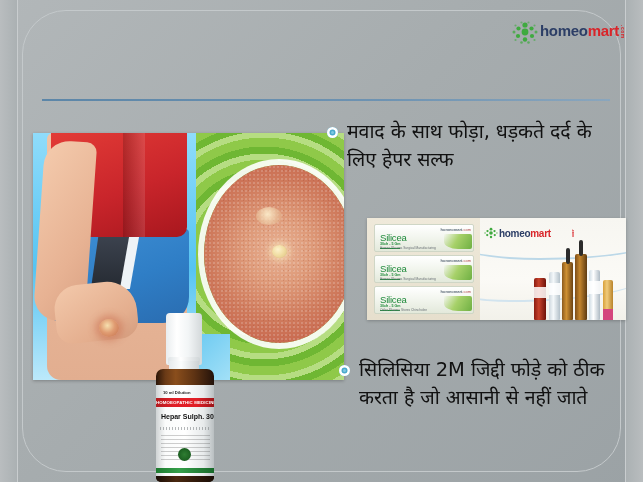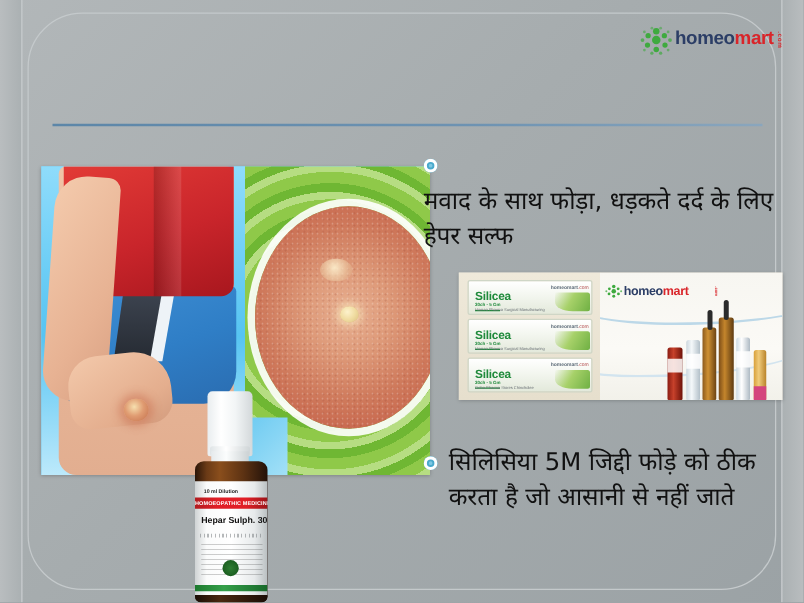--- a/index.html
+++ b/index.html
@@ -318,21 +318,21 @@
   .sil-tube:nth-of-type(3) { top: 68px; }
   .sil-brandrow {
     position: absolute; left: 4px; top: 1px; right: 2px; height: 7px;
     font-size: 4px; color: #8a9096; text-align: right; line-height: 7px;
     white-space: nowrap;
   }
   .sil-brandrow b { color: #5d6b78; }
   .sil-brandrow i { color: #b2484a; font-style: normal; }
   .sil-name {
     position: absolute; left: 5px; top: 7px;
-    font-size: 9.5px; font-weight: bold; color: #1f8a3b; line-height: 11px;
+    font-size: 9.5px; font-weight: normal; color: #1f8a3b; line-height: 11px;
     letter-spacing: -.2px;
   }
   .sil-sub {
     position: absolute; left: 5px; top: 17px;
     font-size: 3.6px; font-weight: bold; color: #1f8a3b; line-height: 5px;
     border-bottom: 1px solid #1f8a3b; padding-bottom: .5px;
   }
   .sil-fine {
     position: absolute; left: 5px; bottom: 1px; right: 22px;
     font-size: 3.2px; color: #6a7076; line-height: 4px; white-space: nowrap;
@@ -382,21 +382,21 @@
   .m1 { left: 0;  width: 12px; height: 42px; background: linear-gradient(90deg,#8a1c12,#c7412b 40%,#6e1209); }
   .m2 { left: 15px; width: 11px; height: 48px; background: linear-gradient(90deg,#cdd7de,#f4f8fa 40%,#b3c0c9); }
   .m3 { left: 28px; width: 11px; height: 58px; background: linear-gradient(90deg,#8c5a1c,#cf9133 40%,#6c4313); }
   .m4 { left: 41px; width: 12px; height: 66px; background: linear-gradient(90deg,#7d4d17,#c4852c 40%,#5e3b11); }
   .m5 { left: 55px; width: 11px; height: 50px; background: linear-gradient(90deg,#cddbe4,#ffffff 40%,#aebac4); }
   .m6 { left: 69px; width: 10px; height: 40px; background: linear-gradient(90deg,#d8a03a,#f0cb7a 40%,#b9832a); }
   .m6 .pinkcap { position: absolute; left: 0; right: 0; bottom: 0; height: 28%; background: #d4457d; }
 
   
   .bullet-block { position: absolute; display: flex; gap: 9px; }
-  #bullet-1 { left: 339px; top: 118px; width: 292px; flex-direction: column; }
+  #bullet-1 { left: 327px; top: 118px; width: 292px; }
   #bullet-2 { left: 339px; top: 356px; width: 292px; }
   .bullet-dot {
     flex: 0 0 auto;
     margin-top: 9px;
     width: 11px; height: 11px;
     border-radius: 50%;
     background: #7ec8e3;
     box-shadow: inset 0 0 0 2.5px #ffffff, inset 0 0 0 4px #49a9cc;
   }
   .bullet-text {
@@ -559,16 +559,16 @@
     </div>
   </div>
 
   <div class="bullet-block" id="bullet-1">
     <span class="bullet-dot"></span>
     <span class="bullet-text">मवाद के साथ फोड़ा, धड़कते दर्द के लिए हेपर सल्फ</span>
   </div>
 
   <div class="bullet-block" id="bullet-2">
     <span class="bullet-dot"></span>
-    <span class="bullet-text">सिलिसिया 5M जिद्दी फोड़े को ठीक करता है जो आसानी से नहीं जाते</span>
+    <span class="bullet-text">सिलिसिया 2M जिद्दी फोड़े को ठीक करता है जो आसानी से नहीं जाते</span>
   </div>
 
 </div>
 
 </body></html>

